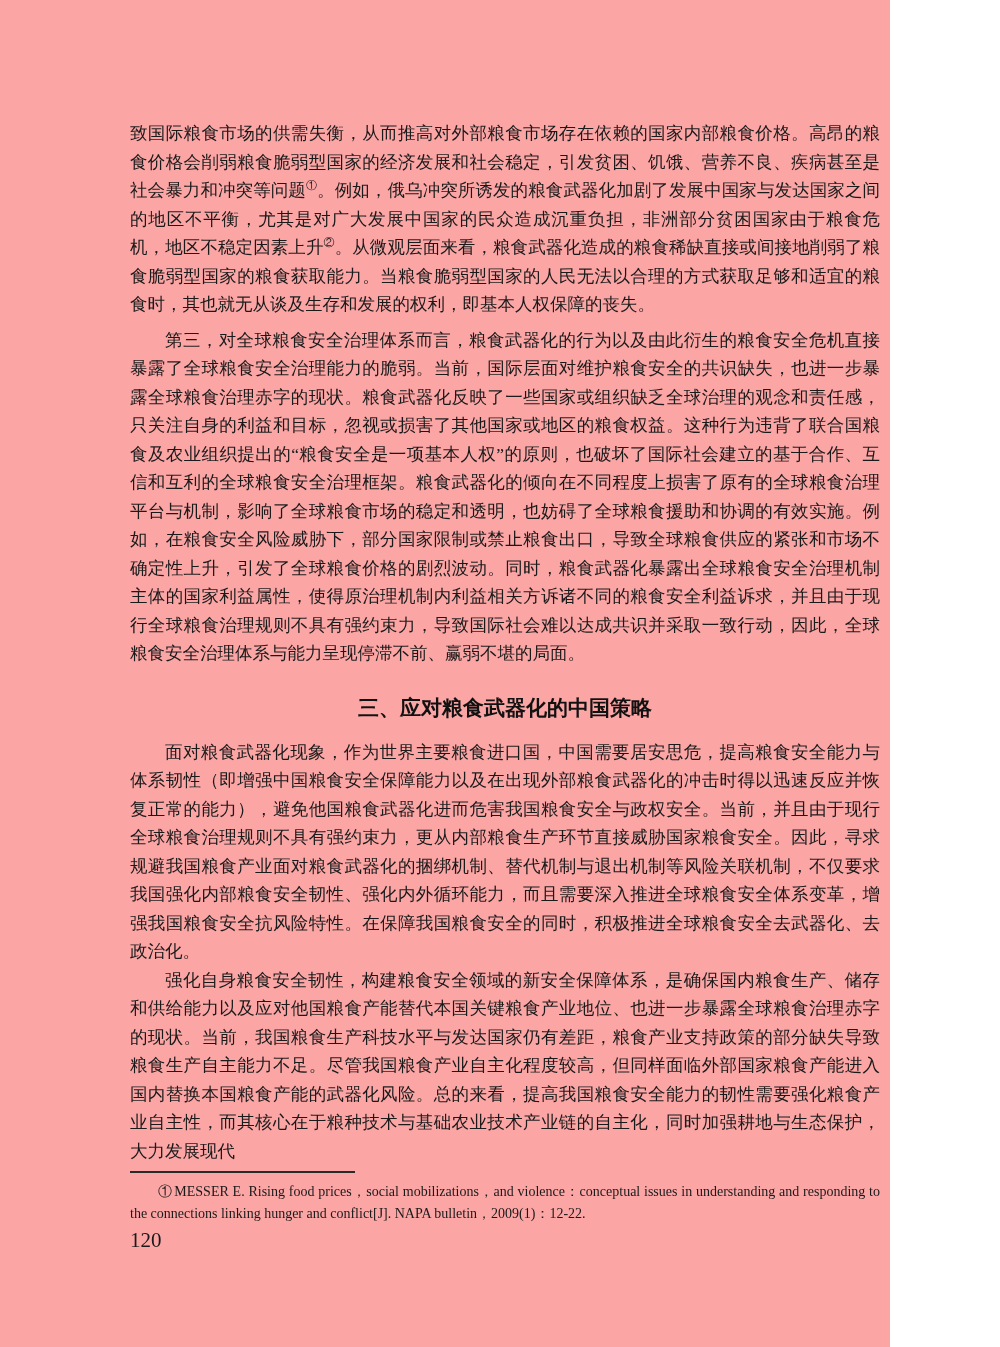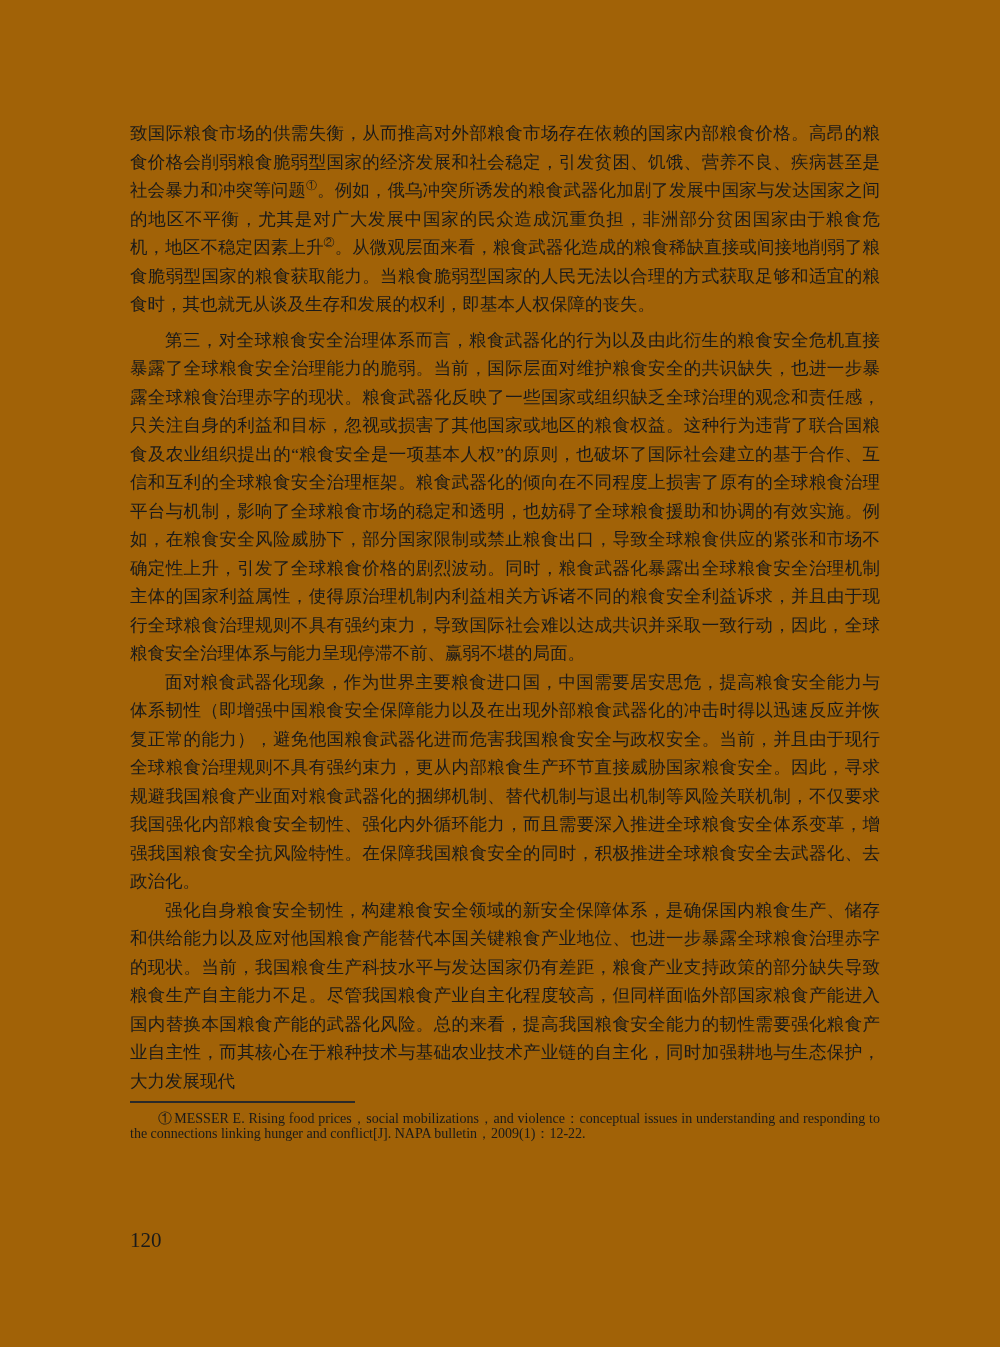--- a/index.html
+++ b/index.html
@@ -2,23 +2,23 @@
 <html lang="zh"><head>
 <meta charset="utf-8">
 <style>
   html, body {
     margin: 0;
     padding: 0;
     background: #ffffff;
   }
   .page {
     position: relative;
-    width: 1000px;
+    width: 890px;
     height: 1347px;
-    background: #a16207;
+    background: #fca5a5;
     color: #1a1a1a;
     font-family: "Liberation Serif", "DejaVu Serif", serif;
     overflow: hidden;
   }
   .content {
     position: absolute;
     left: 130px;
     top: 0;
     width: 750px;
     padding-top: 119px;
@@ -68,21 +68,21 @@
     width: 225px;
     height: 0;
     border-top: 2px solid #2a2a2a;
   }
   .footnotes {
     margin-top: 8px;
   }
   .footnote {
     margin: 0;
     font-size: 14px;
-    line-height: 15px;
+    line-height: 22px;
     text-align: justify;
     text-justify: inter-ideograph;
     text-indent: 2em;
   }
   .fn-marker {
     margin-right: 2px;
   }
   .page-number {
     position: absolute;
     left: 130px;
@@ -95,20 +95,21 @@
 </head>
 <body>
 
 <div class="page">
   <div class="content">
 
     <p class="body-para continuation"><span>致国际粮食市场的供需失衡，从而推高对外部粮食市场存在依赖的国家内部粮食价格。高昂的粮食价格会削弱粮食脆弱型国家的经济发展和社会稳定，引发贫困、饥饿、营养不良、疾病甚至是社会暴力和冲突等问题</span><sup class="fn-ref">①</sup><span>。例如，俄乌冲突所诱发的粮食武器化加剧了发展中国家与发达国家之间的地区不平衡，尤其是对广大发展中国家的民众造成沉重负担，非洲部分贫困国家由于粮食危机，地区不稳定因素上升</span><sup class="fn-ref">②</sup><span>。从微观层面来看，粮食武器化造成的粮食稀缺直接或间接地削弱了粮食脆弱型国家的粮食获取能力。当粮食脆弱型国家的人民无法以合理的方式获取足够和适宜的粮食时，其也就无从谈及生存和发展的权利，即基本人权保障的丧失。</span></p>
 
     <p class="body-para spaced">第三，对全球粮食安全治理体系而言，粮食武器化的行为以及由此衍生的粮食安全危机直接暴露了全球粮食安全治理能力的脆弱。当前，国际层面对维护粮食安全的共识缺失，也进一步暴露全球粮食治理赤字的现状。粮食武器化反映了一些国家或组织缺乏全球治理的观念和责任感，只关注自身的利益和目标，忽视或损害了其他国家或地区的粮食权益。这种行为违背了联合国粮食及农业组织提出的“粮食安全是一项基本人权”的原则，也破坏了国际社会建立的基于合作、互信和互利的全球粮食安全治理框架。粮食武器化的倾向在不同程度上损害了原有的全球粮食治理平台与机制，影响了全球粮食市场的稳定和透明，也妨碍了全球粮食援助和协调的有效实施。例如，在粮食安全风险威胁下，部分国家限制或禁止粮食出口，导致全球粮食供应的紧张和市场不确定性上升，引发了全球粮食价格的剧烈波动。同时，粮食武器化暴露出全球粮食安全治理机制主体的国家利益属性，使得原治理机制内利益相关方诉诸不同的粮食安全利益诉求，并且由于现行全球粮食治理规则不具有强约束力，导致国际社会难以达成共识并采取一致行动，因此，全球粮食安全治理体系与能力呈现停滞不前、赢弱不堪的局面。</p>
 
+    <h2 class="section-heading">三、应对粮食武器化的中国策略</h2>
 
     <p class="body-para">面对粮食武器化现象，作为世界主要粮食进口国，中国需要居安思危，提高粮食安全能力与体系韧性（即增强中国粮食安全保障能力以及在出现外部粮食武器化的冲击时得以迅速反应并恢复正常的能力），避免他国粮食武器化进而危害我国粮食安全与政权安全。当前，并且由于现行全球粮食治理规则不具有强约束力，更从内部粮食生产环节直接威胁国家粮食安全。因此，寻求规避我国粮食产业面对粮食武器化的捆绑机制、替代机制与退出机制等风险关联机制，不仅要求我国强化内部粮食安全韧性、强化内外循环能力，而且需要深入推进全球粮食安全体系变革，增强我国粮食安全抗风险特性。在保障我国粮食安全的同时，积极推进全球粮食安全去武器化、去政治化。</p>
 
 
     <p class="body-para">强化自身粮食安全韧性，构建粮食安全领域的新安全保障体系，是确保国内粮食生产、储存和供给能力以及应对他国粮食产能替代本国关键粮食产业地位、也进一步暴露全球粮食治理赤字的现状。当前，我国粮食生产科技水平与发达国家仍有差距，粮食产业支持政策的部分缺失导致粮食生产自主能力不足。尽管我国粮食产业自主化程度较高，但同样面临外部国家粮食产能进入国内替换本国粮食产能的武器化风险。总的来看，提高我国粮食安全能力的韧性需要强化粮食产业自主性，而其核心在于粮种技术与基础农业技术产业链的自主化，同时加强耕地与生态保护，大力发展现代</p>
 
     <div class="footnote-area">
       <div class="footnote-rule"></div>
       <div class="footnotes">
         <p class="footnote"><span class="fn-marker">①</span><span>MESSER E. Rising food prices，social mobilizations，and violence：conceptual issues in understanding and responding to the connections linking hunger and conflict[J]. NAPA bulletin，2009(1)：12-22.</span></p>

